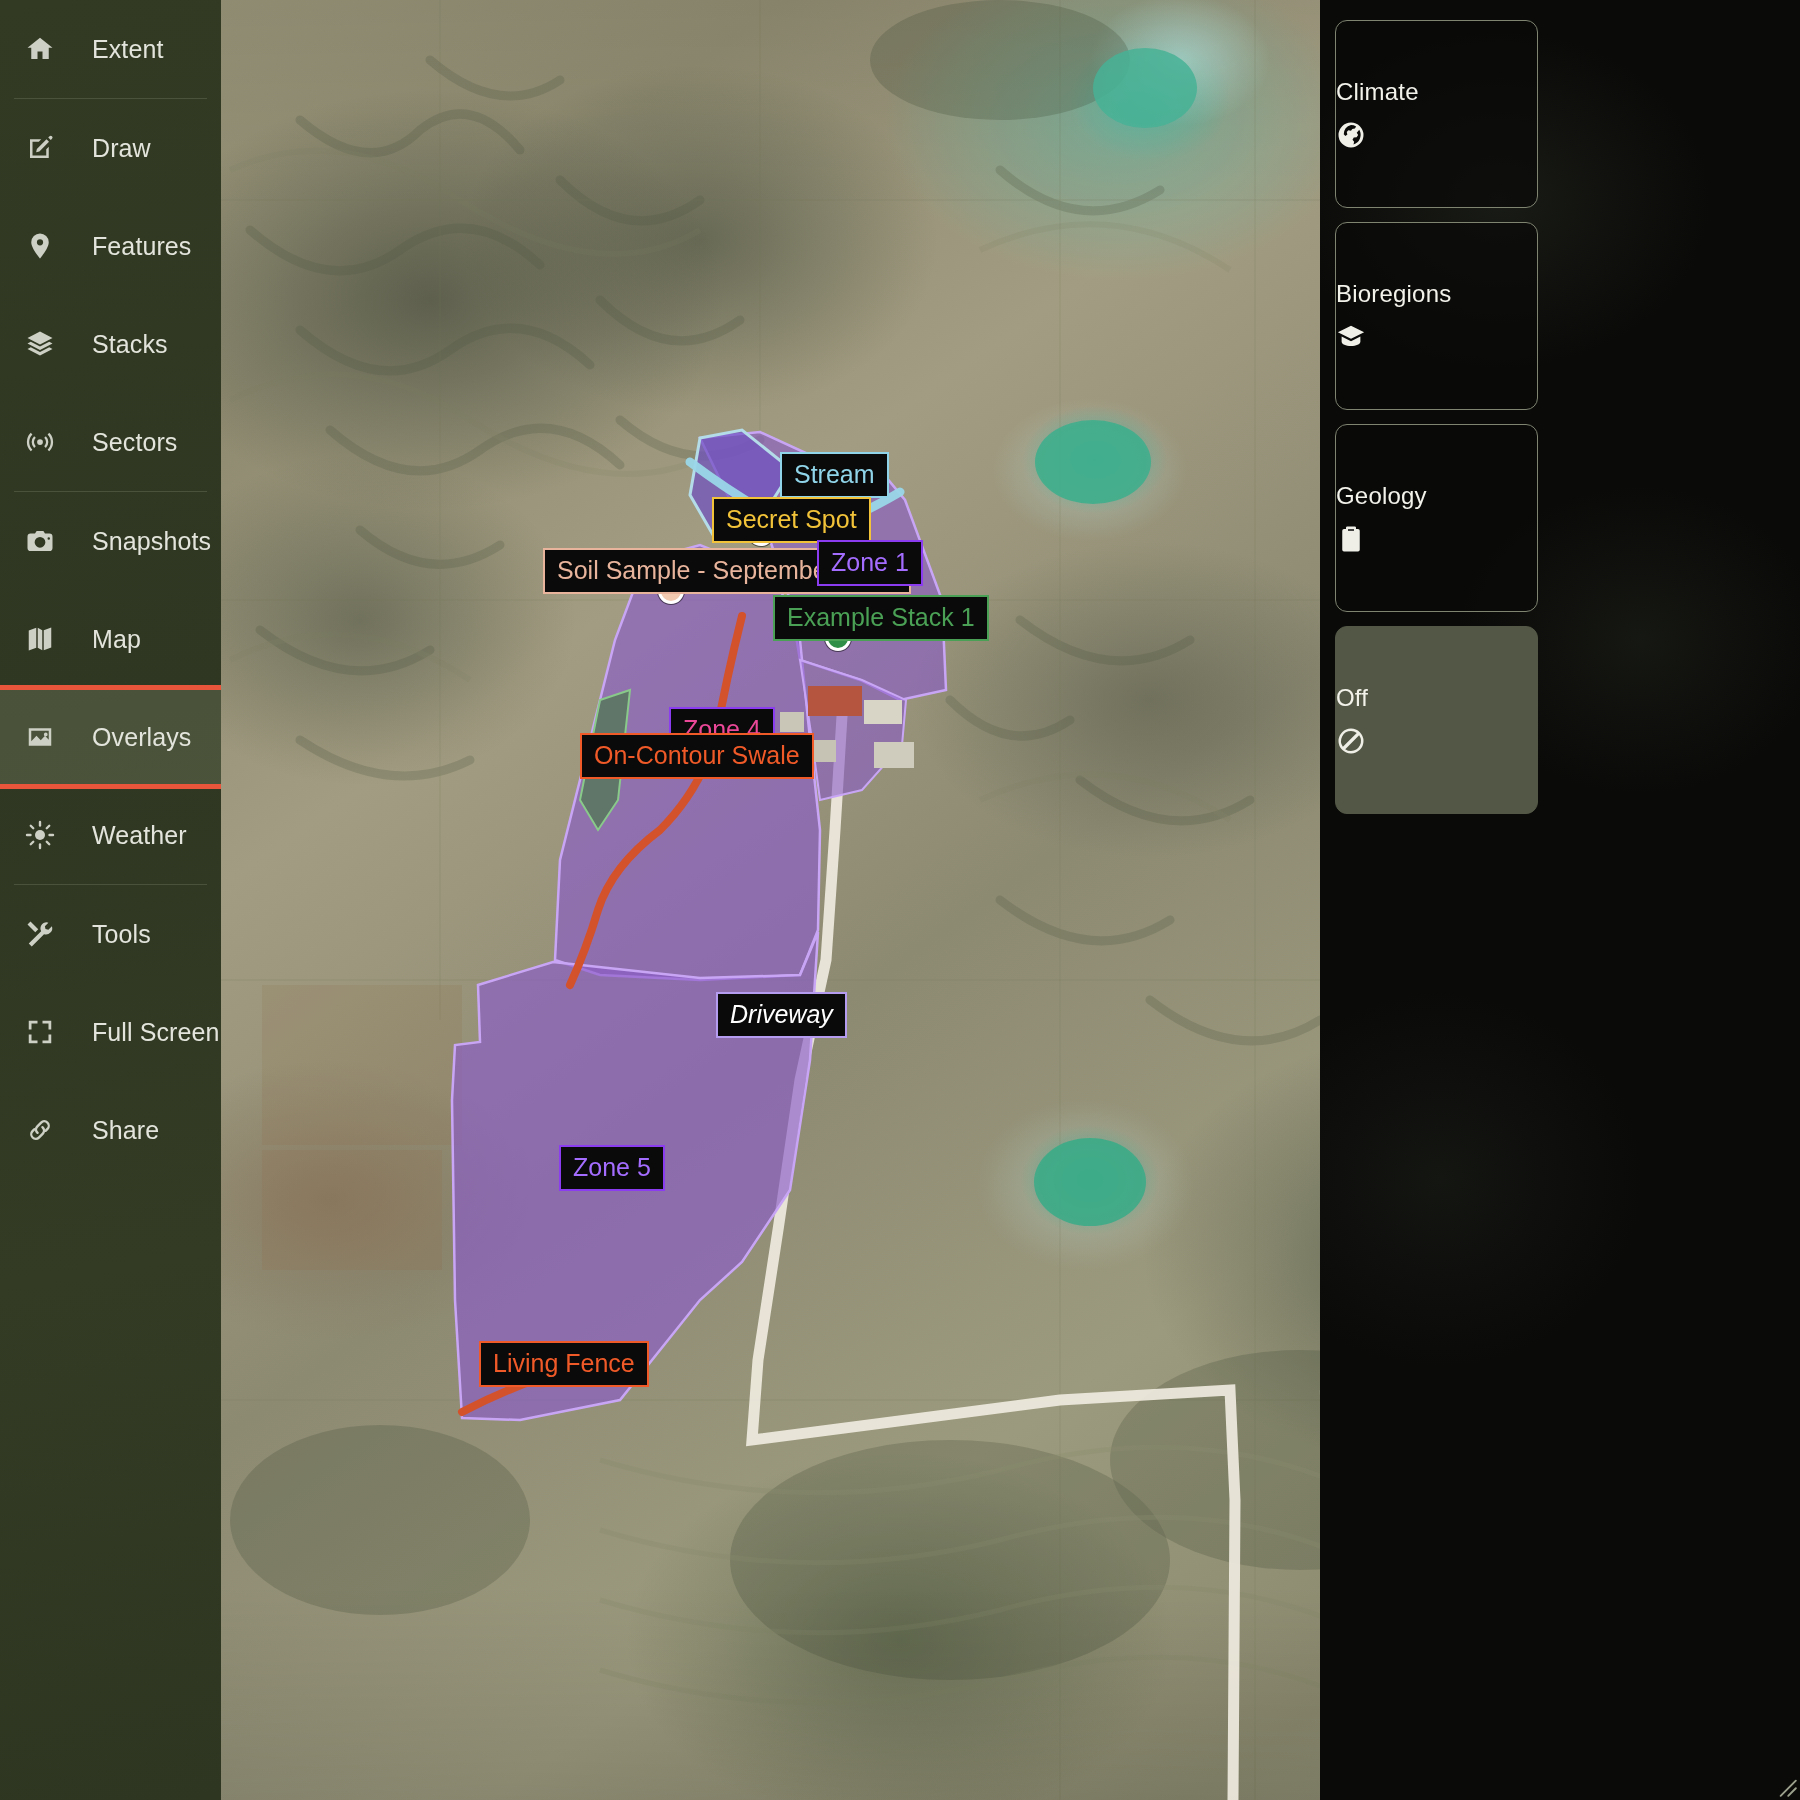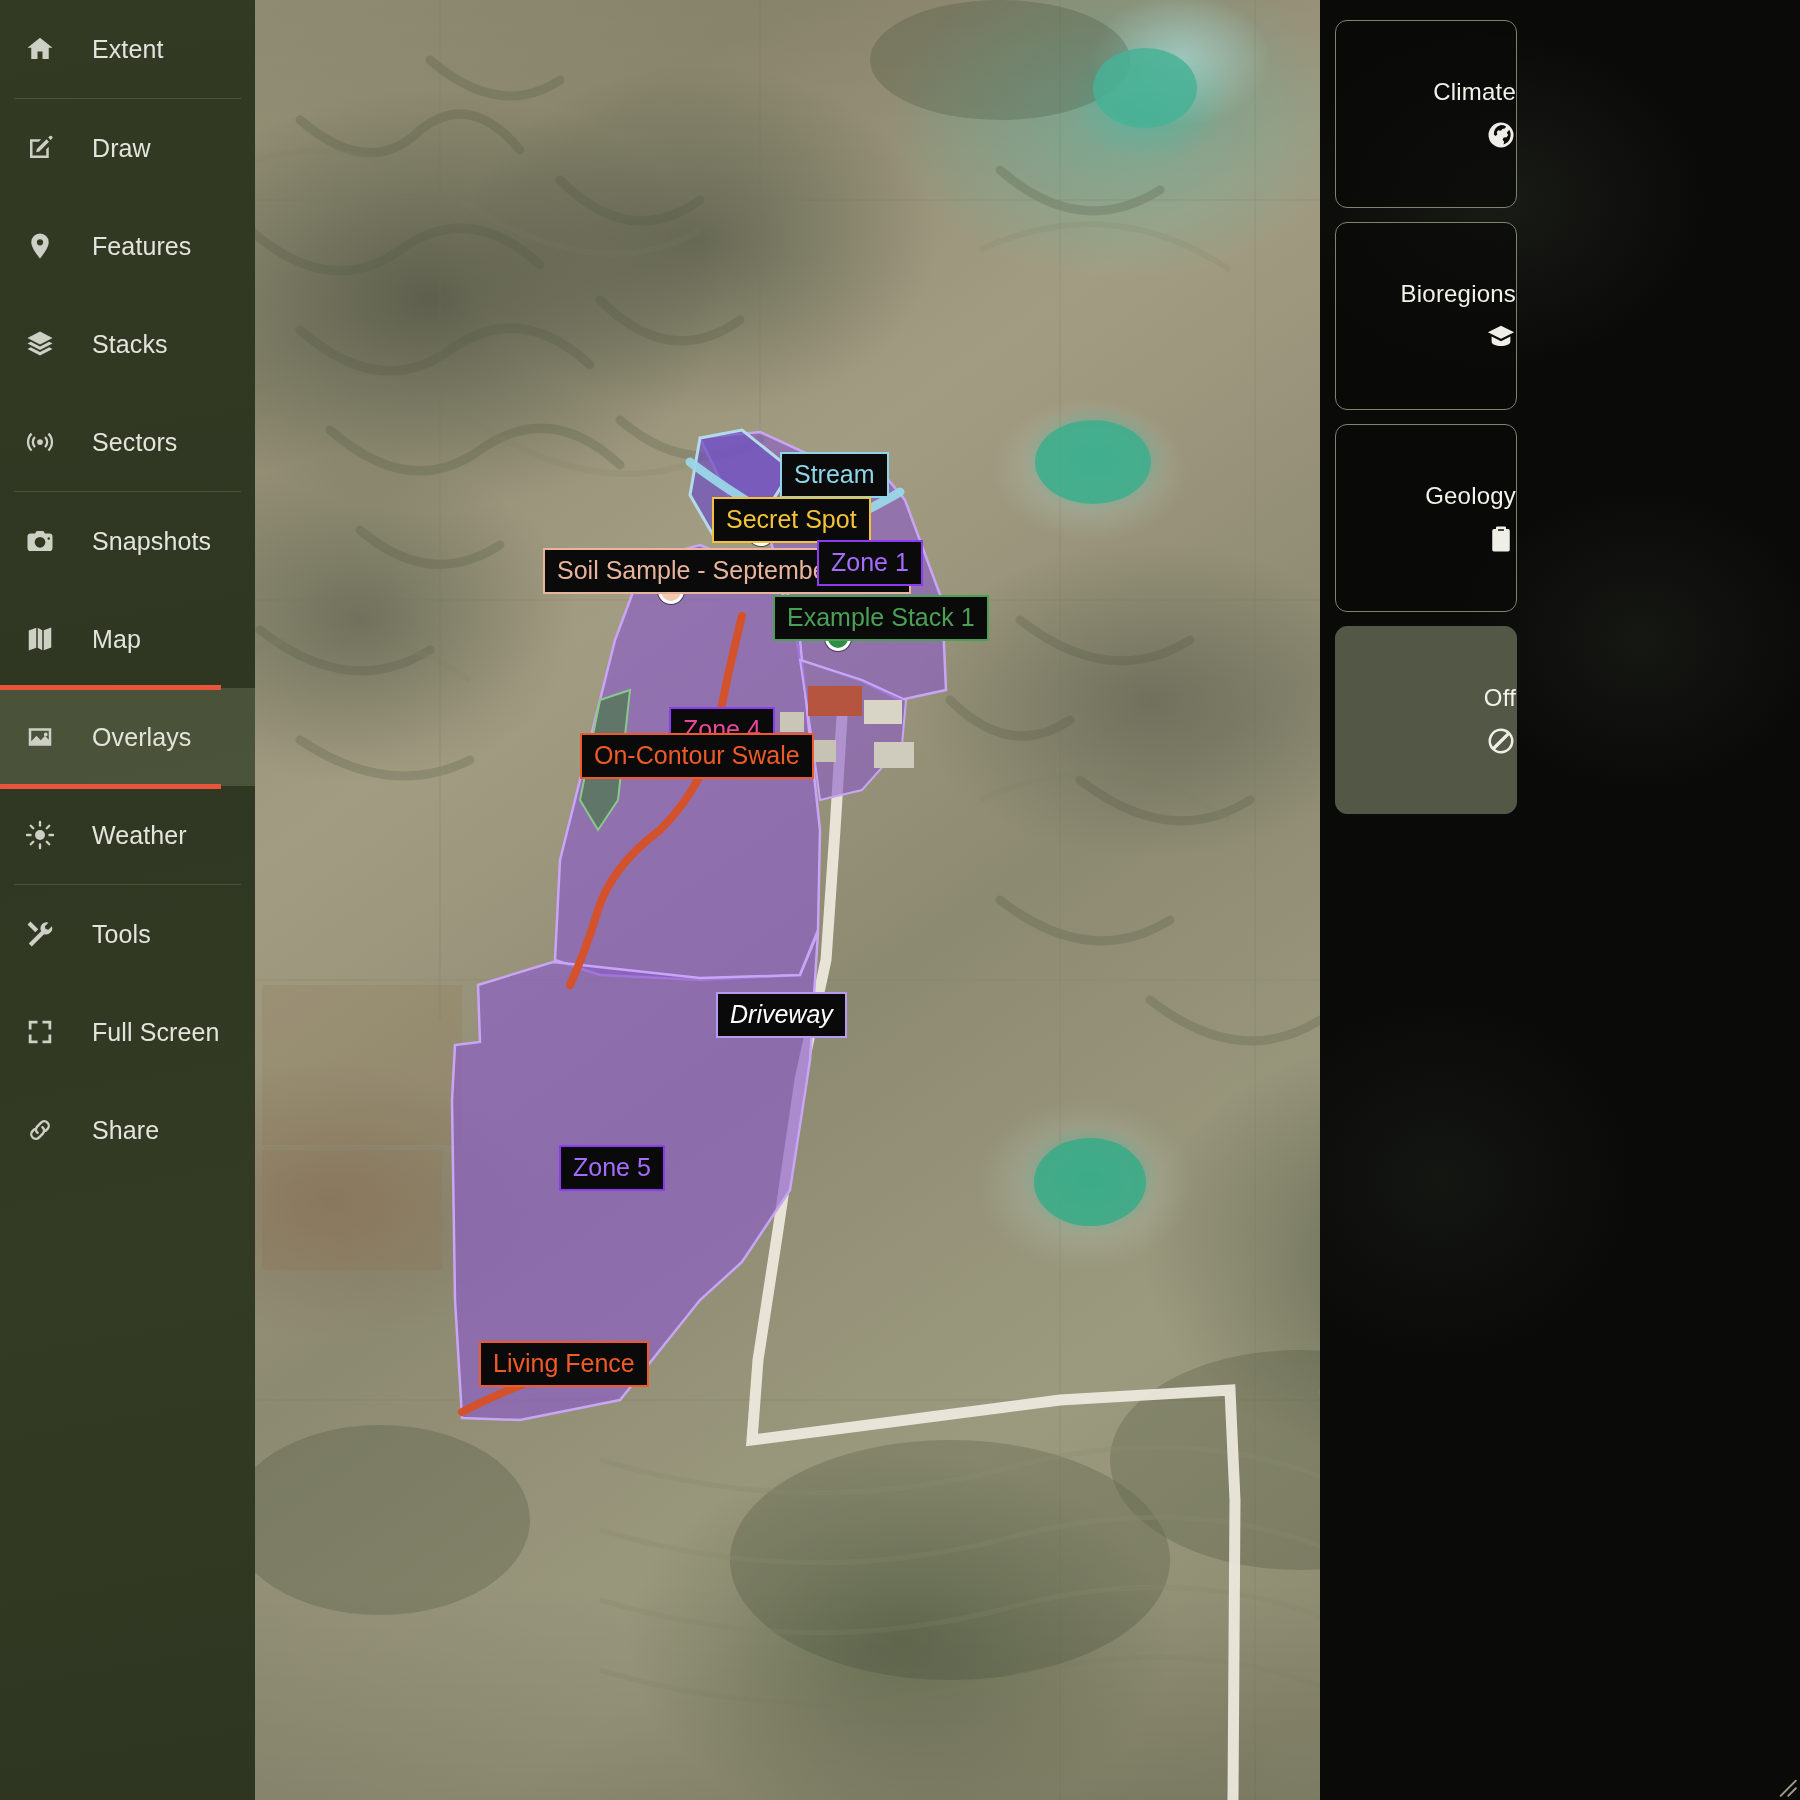--- a/index.html
+++ b/index.html
@@ -41,21 +41,21 @@
   #map-vignette {
     position: absolute; left:0; top:0; width:1800px; height:1800px;
     background:
       linear-gradient(to right, rgba(0,0,0,.08) 0%, transparent 6%, transparent 92%, rgba(0,0,0,.25) 100%),
       linear-gradient(to bottom, rgba(0,0,0,.05), transparent 12%, transparent 88%, rgba(0,0,0,.12));
     pointer-events: none;
   }
 
   
   #sidebar {
-    position: absolute; left: 0; top: 0; width: 255px; height: 1800px;
+    position: absolute; left: 0; top: 0; width: 221px; height: 1800px;
     background: linear-gradient(170deg, #323a24 0%, #2f3722 40%, #333b25 70%, #2e3621 100%);
     z-index: 40;
   }
   .sb-sep { height: 1px; background: rgba(210,215,195,0.16); margin: 0 14px; }
   .sb-item {
     position: relative; display: flex; align-items: center;
     height: 98px; padding-left: 14px; cursor: pointer;
   }
   .sb-item .sb-icon {
     width: 52px; display: flex; align-items: center; justify-content: center;
@@ -82,24 +82,24 @@
   }
   #right-panel-bg {
     position:absolute; inset:0;
     background:
       radial-gradient(ellipse 300px 240px at 180px 200px, rgba(40,44,36,.5), transparent 70%),
       radial-gradient(ellipse 260px 220px at 320px 640px, rgba(36,40,32,.45), transparent 70%),
       radial-gradient(ellipse 280px 260px at 120px 1180px, rgba(30,34,28,.5), transparent 72%),
       #0a0a08;
   }
   .ov-card {
-    position: absolute; left: 15px; width: 182px;
+    position: absolute; left: 15px; width: 203px;
     border: 1.5px solid #7e8470; border-radius: 12px;
     background: rgba(10,10,8,0.72);
-    display: flex; flex-direction: column; align-items: flex-end; justify-content: center;
+    display: flex; flex-direction: column; align-items: flex-start; justify-content: center;
     cursor: pointer;
   }
   .ov-card .ov-title {
     color: #f2f1ea; font-size: 24px; letter-spacing: .2px; margin-bottom: 14px;
   }
   .ov-card .ov-icon svg { width: 30px; height: 30px; fill: #f0efe7; display:block; }
   .ov-card.selected {
     background: #535846; border-color: #535846;
   }
 

